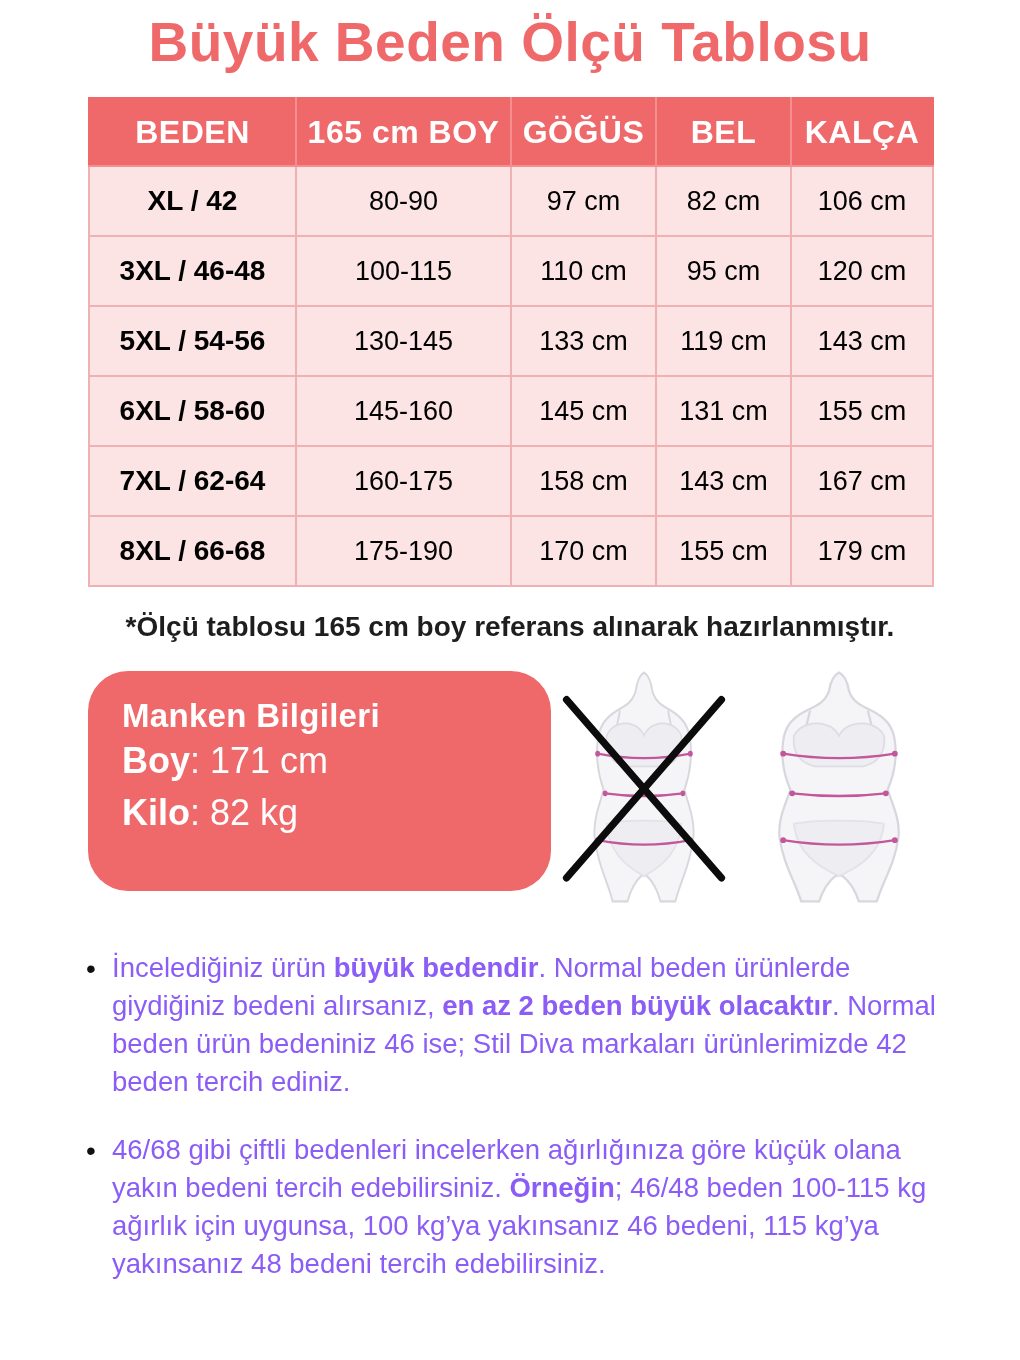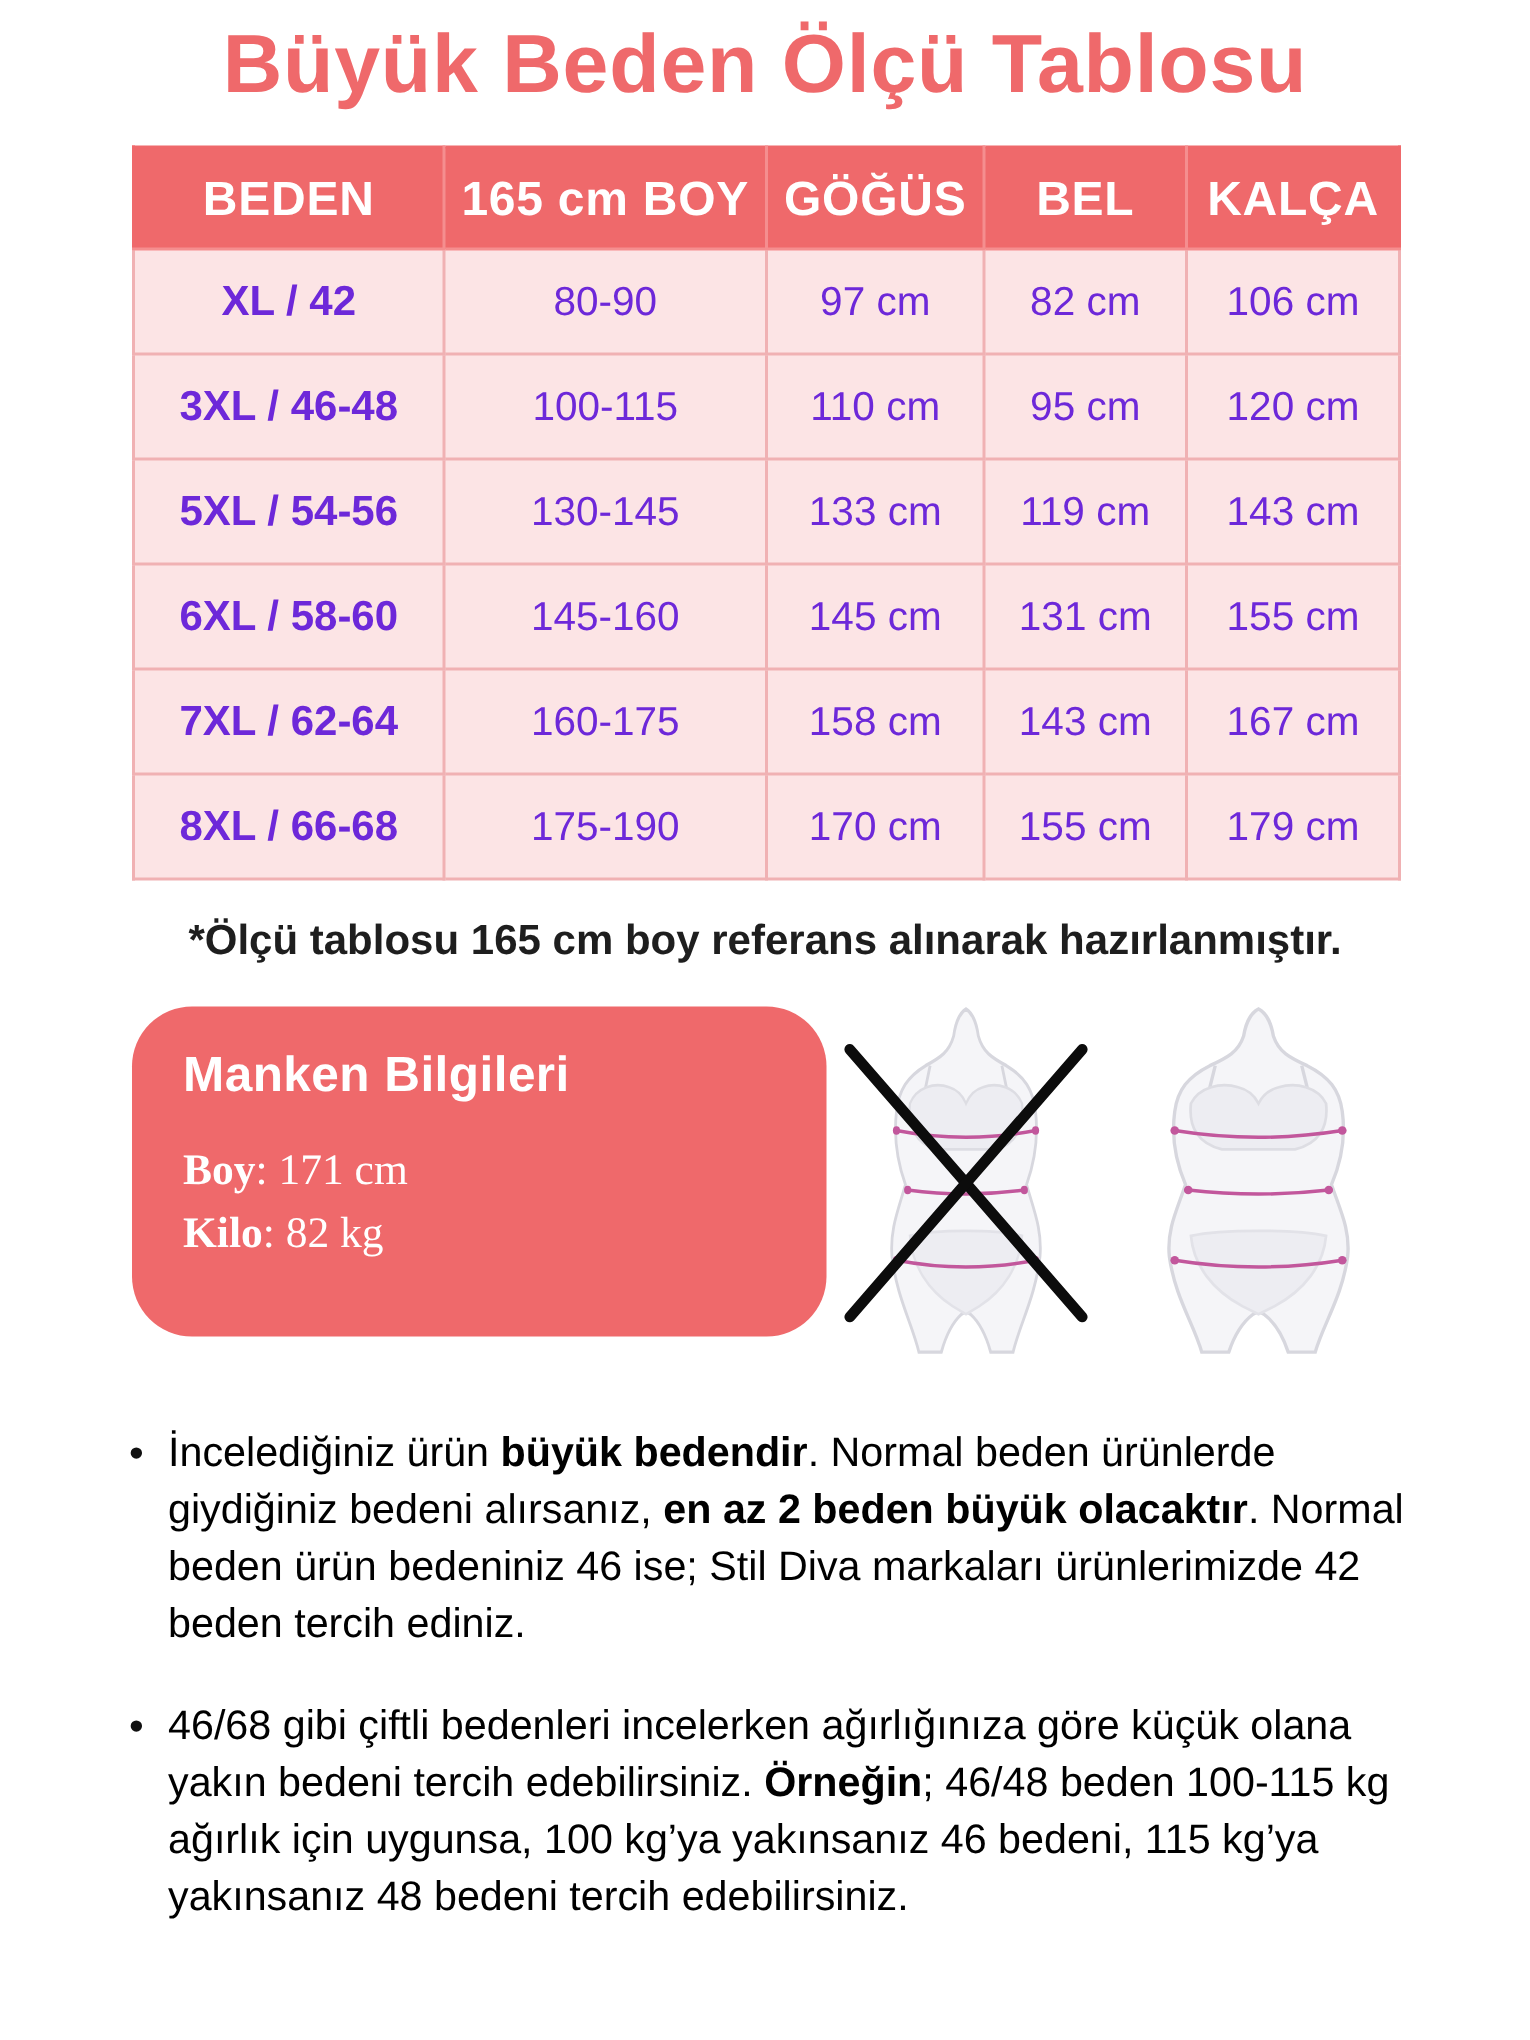--- a/index.html
+++ b/index.html
@@ -34,50 +34,50 @@
     font-size:32px;font-weight:800;letter-spacing:.5px;
     height:68px;border:2px solid var(--header-sep);
     border-top-color:var(--accent);text-align:center;
   }
   .size-table th:first-child{border-left-color:var(--accent);}
   .size-table th:last-child{border-right-color:var(--accent);}
   .size-table td{
     background:var(--row-pink);
     border:2px solid var(--border-pink);
     height:70px;text-align:center;vertical-align:middle;
-    font-size:27px;color:#6d28d9;
+    font-size:27px;color:#000000;
   }
   .size-table td:first-child{font-weight:800;font-size:28px;}
   .table-footnote{
     margin-top:24px;text-align:center;
     font-size:28px;color:#1e1e1e;font-weight:bold;
   }
   .model-section{
     margin:28px 88px 0 88px;width:844px;
     display:flex;justify-content:space-between;align-items:flex-start;
   }
   .model-box{
     width:475px;min-height:220px;
     background:var(--accent);border-radius:40px;
     padding:26px 34px 28px 34px;color:#ffffff;
   }
   .model-box-title{font-size:33px;font-weight:800;letter-spacing:.3px;}
-  .model-fields{margin-top:24px;font-size:29px;line-height:1.45;font-family:Liberation Serif, serif;}
+  .model-fields{font-size:36px;line-height:1.45;}
   .model-fields b{font-weight:800;}
   .figures-wrap{
     width:392px;display:flex;justify-content:space-between;
     margin-top:-2px;
   }
   .figure-svg{display:block;}
   .notes{
     margin:44px 78px 0 86px;list-style:none;
   }
   .notes li{
     position:relative;padding-left:26px;margin-bottom:30px;
-    font-size:27.5px;line-height:1.38;color:#000000;
+    font-size:27.5px;line-height:1.38;color:#8b5cf6;
   }
   .notes li::before{
     content:"•";position:absolute;left:0;top:1px;
     font-size:28px;color:#101010;
   }
   .notes b{font-weight:800;}
   .hidden-defs{position:absolute;width:0;height:0;overflow:hidden;}
 </style>
 </head>
 <body>

